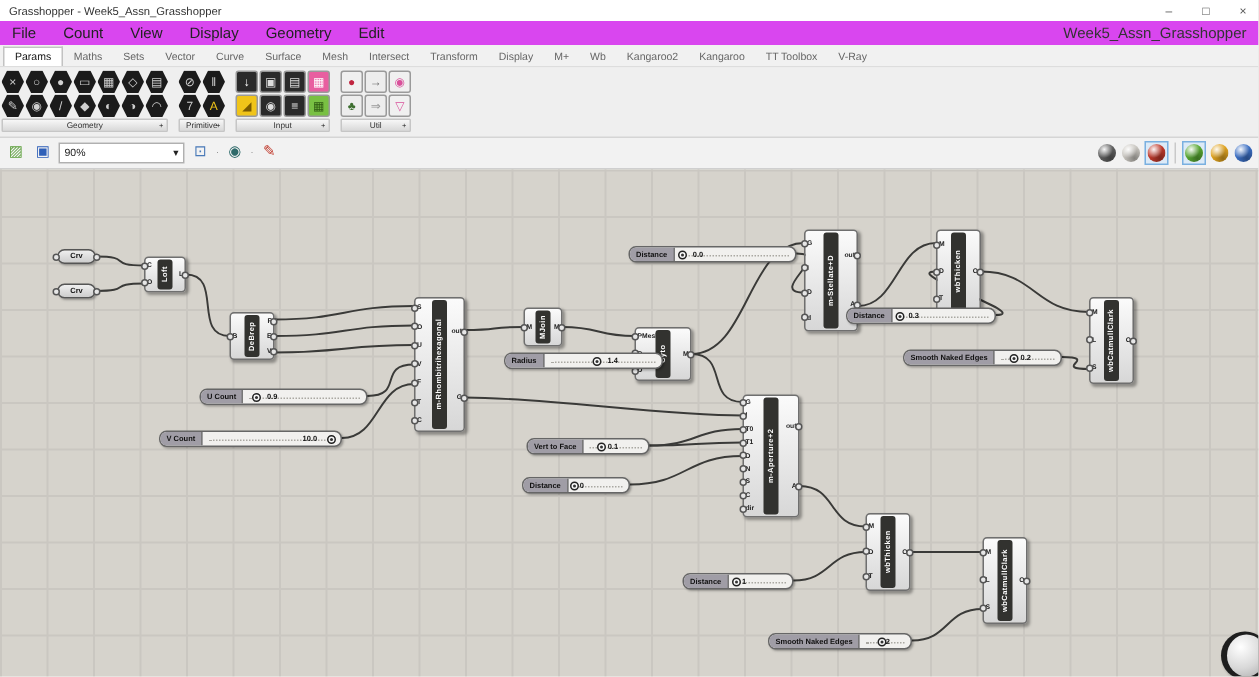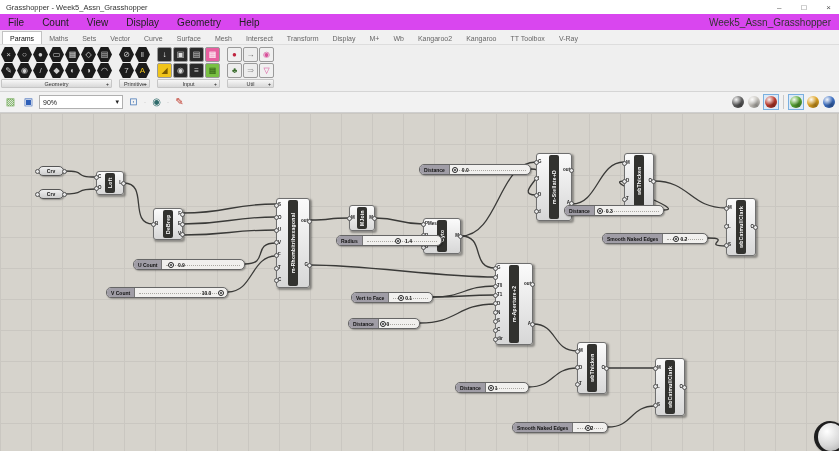--- a/index.html
+++ b/index.html
@@ -107,21 +107,21 @@
       <span>×</span>
     </span>
 </div>
 
 <div class="menubar">
   <span class="menu-item">File</span>
     <span class="menu-item">Count</span>
     <span class="menu-item">View</span>
     <span class="menu-item">Display</span>
     <span class="menu-item">Geometry</span>
-    <span class="menu-item">Help</span>
+    <span class="menu-item">Edit</span>
     <span class="menu-right">Week5_Assn_Grasshopper</span>
 </div>
 
 <div class="tabbar">
     <div class="tab active">Params</div>
     <div class="tab">Maths</div>
     <div class="tab">Sets</div>
     <div class="tab">Vector</div>
     <div class="tab">Curve</div>
     <div class="tab">Surface</div>

